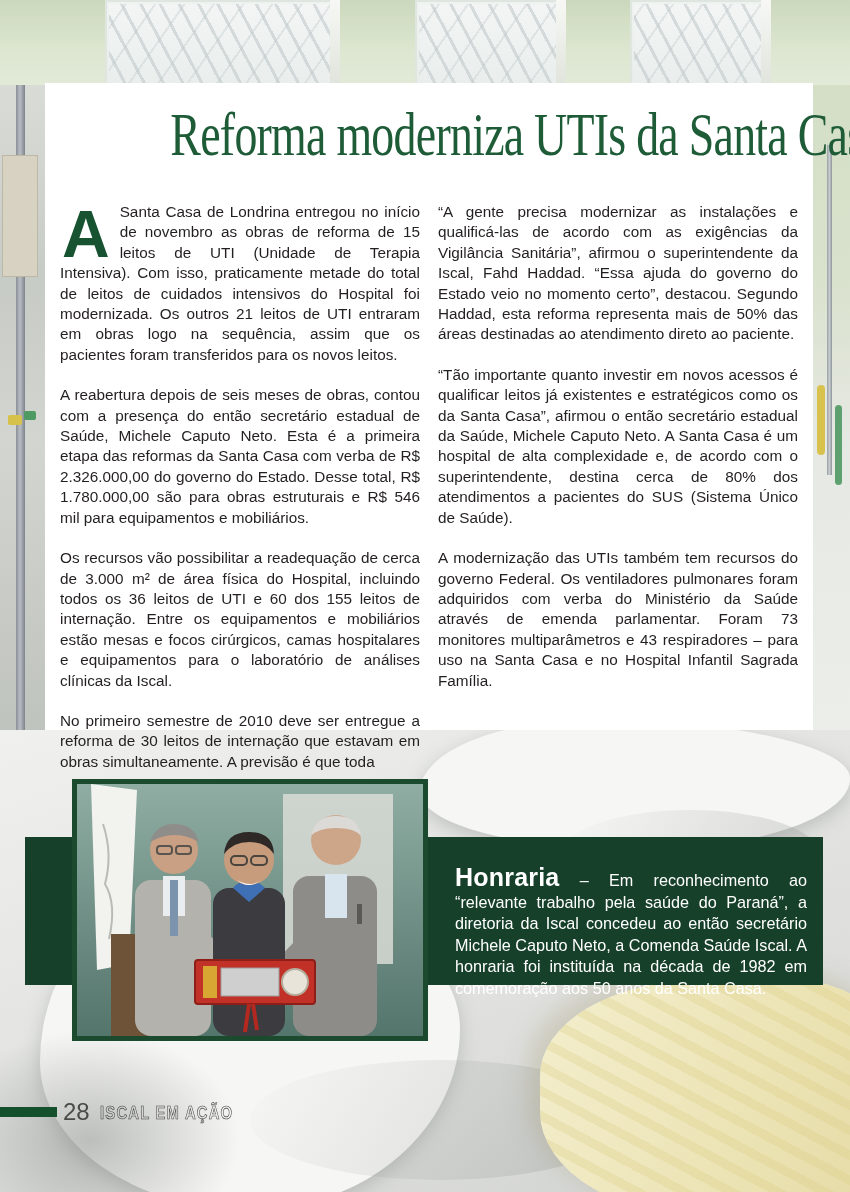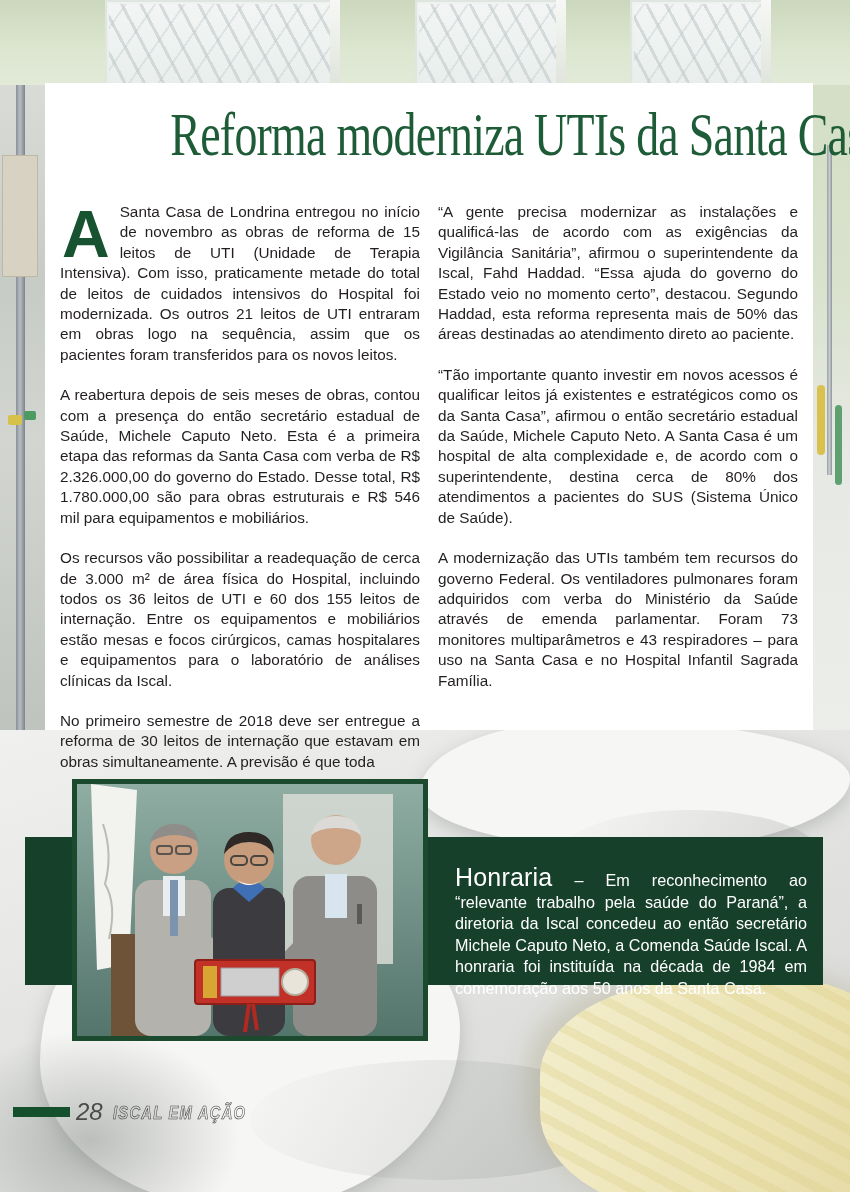--- a/index.html
+++ b/index.html
@@ -77,31 +77,31 @@
   }
 
   
   .band{
     position:absolute;left:25px;top:837px;width:798px;height:148px;background:#17402a;
   }
   .caption{
     position:absolute;left:430px;top:14px;width:352px;color:#ffffff;
     font-size:16.2px;line-height:21.5px;text-align:justify;
   }
-  .caption .lead{font-weight:normal;font-size:25px;letter-spacing:.2px;}
+  .caption .lead{font-weight:bold;font-size:25px;letter-spacing:.2px;}
 
   
   .photo{
     position:absolute;left:72px;top:779px;width:346px;height:252px;
     border:5px solid #1c4a2e;background:#6f958c;
   }
   .photo svg{display:block;}
 
   
-  .footer{position:absolute;left:13px;top:1094px;width:762px;height:40px;font-style:italic;}
+  .footer{position:absolute;left:0;top:1094px;width:762px;height:40px;}
   .footer .bar{position:absolute;left:0;top:13px;width:57px;height:10px;background:#14502c;}
   .footer .num{position:absolute;left:63px;top:4px;font-size:24px;color:#4a4a4a;}
   .footer .logo{
     position:absolute;left:100px;top:9px;font-weight:bold;font-size:18px;color:#3b3b3b;
     letter-spacing:1.5px;transform:scaleX(.82);transform-origin:0 50%;
     -webkit-text-stroke:.6px #3b3b3b;color:transparent;
   }
 </style>
 </head>
 <body>
@@ -134,32 +134,32 @@
   <div class="shadow-l"></div>
 </div>
 
 <div class="card">
   <h1 class="title"><span class="t">Reforma moderniza UTIs da Santa Casa</span></h1>
   <div class="cols">
     <div class="col">
       <p><span class="dropcap">A</span><span>Santa Casa de Londrina entregou no início de novembro as obras de reforma de 15 leitos de UTI (Unidade de Terapia Intensiva). Com isso, praticamente metade do total de leitos de cuidados intensivos do Hospital foi modernizada. Os outros 21 leitos de UTI entraram em obras logo na sequência, assim que os pacientes foram transferidos para os novos leitos.</span></p>
       <p>A reabertura depois de seis meses de obras, contou com a presença do então secretário estadual de Saúde, Michele Caputo Neto. Esta é a primeira etapa das reformas da Santa Casa com verba de R$ 2.326.000,00 do governo do Estado. Desse total, R$ 1.780.000,00 são para obras estruturais e R$ 546 mil para equipamentos e mobiliários.</p>
       <p>Os recursos vão possibilitar a readequação de cerca de 3.000 m² de área física do Hospital, incluindo todos os 36 leitos de UTI e 60 dos 155 leitos de internação. Entre os equipamentos e mobiliários estão mesas e focos cirúrgicos, camas hospitalares e equipamentos para o laboratório de análises clínicas da Iscal.</p>
-      <p>No primeiro semestre de 2018 deve ser entregue a reforma de 30 leitos de internação que estavam em obras simultaneamente. A previsão é que toda</p>
+      <p>No primeiro semestre de 2010 deve ser entregue a reforma de 30 leitos de internação que estavam em obras simultaneamente. A previsão é que toda</p>
     </div>
     <div class="col">
       <p>“A gente precisa modernizar as instalações e qualificá-las de acordo com as exigências da Vigilância Sanitária”, afirmou o superintendente da Iscal, Fahd Haddad. “Essa ajuda do governo do Estado veio no momento certo”, destacou. Segundo Haddad, esta reforma representa mais de 50% das áreas destinadas ao atendimento direto ao paciente.</p>
       <p>“Tão importante quanto investir em novos acessos é qualificar leitos já existentes e estratégicos como os da Santa Casa”, afirmou o então secretário estadual da Saúde, Michele Caputo Neto. A Santa Casa é um hospital de alta complexidade e, de acordo com o superintendente, destina cerca de 80% dos atendimentos a pacientes do SUS (Sistema Único de Saúde).</p>
       <p>A modernização das UTIs também tem recursos do governo Federal. Os ventiladores pulmonares foram adquiridos com verba do Ministério da Saúde através de emenda parlamentar. Foram 73 monitores multiparâmetros e 43 respiradores – para uso na Santa Casa e no Hospital Infantil Sagrada Família.</p>
     </div>
   </div>
 </div>
 
 <div class="band">
-  <p class="caption"><span class="lead">Honraria</span><span> – Em reconhecimento ao “relevante trabalho pela saúde do Paraná”, a diretoria da Iscal concedeu ao então secretário Michele Caputo Neto, a Comenda Saúde Iscal. A honraria foi instituída na década de 1984 em comemoração aos 50 anos da Santa Casa.</span></p>
+  <p class="caption"><span class="lead">Honraria</span><span> – Em reconhecimento ao “relevante trabalho pela saúde do Paraná”, a diretoria da Iscal concedeu ao então secretário Michele Caputo Neto, a Comenda Saúde Iscal. A honraria foi instituída na década de 1982 em comemoração aos 50 anos da Santa Casa.</span></p>
 </div>
 
 <div class="photo">
   <svg width="346" height="252" viewBox="0 0 346 252">
     <defs>
       <linearGradient id="wall" x1="0" y1="0" x2="0" y2="1">
         <stop offset="0" stop-color="#8fada3"></stop>
           <stop offset="1" stop-color="#54756c"></stop>
       </linearGradient>
     </defs>

